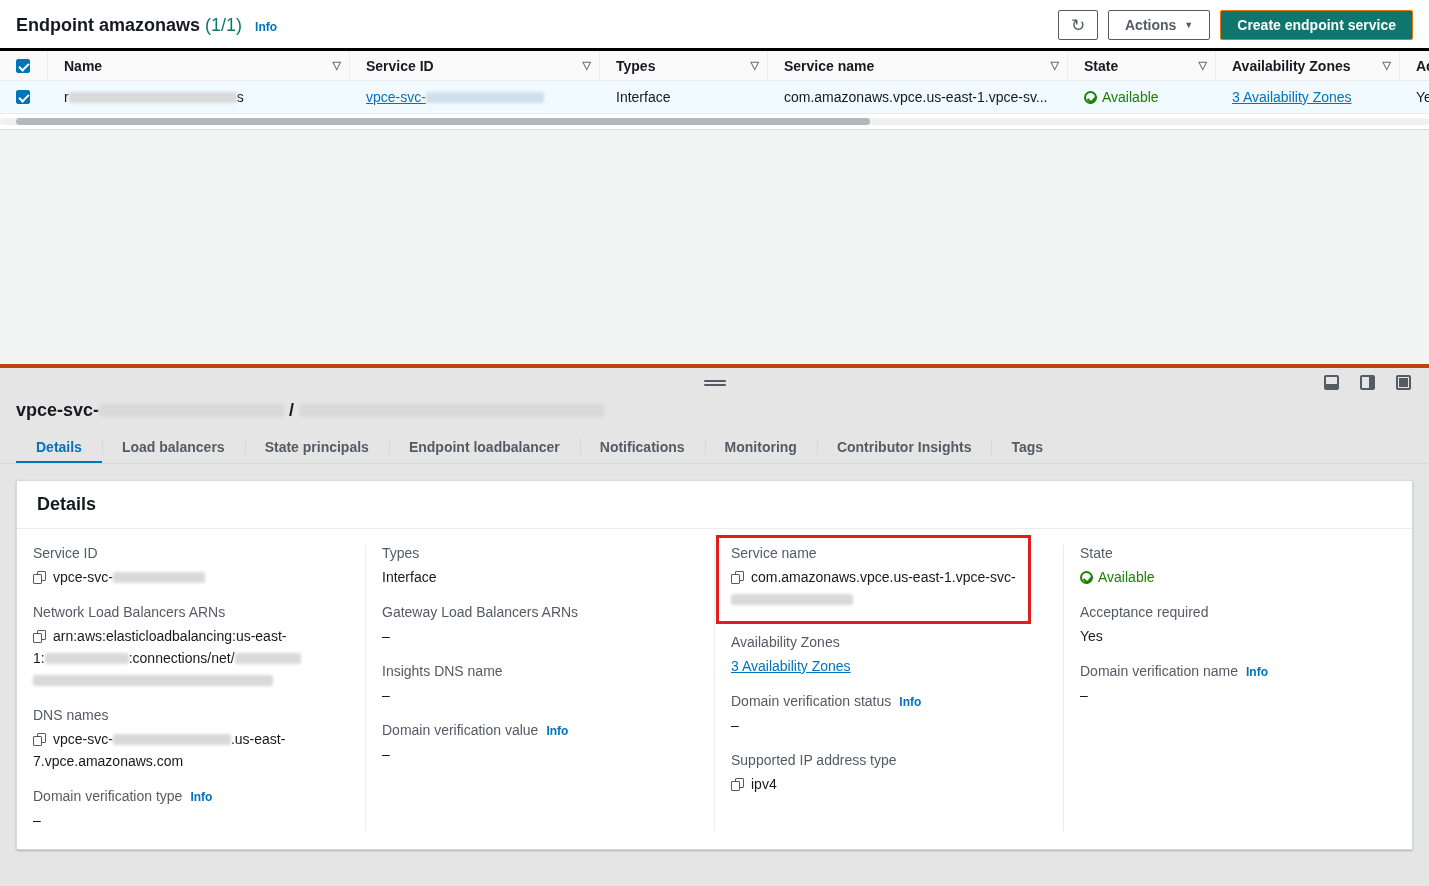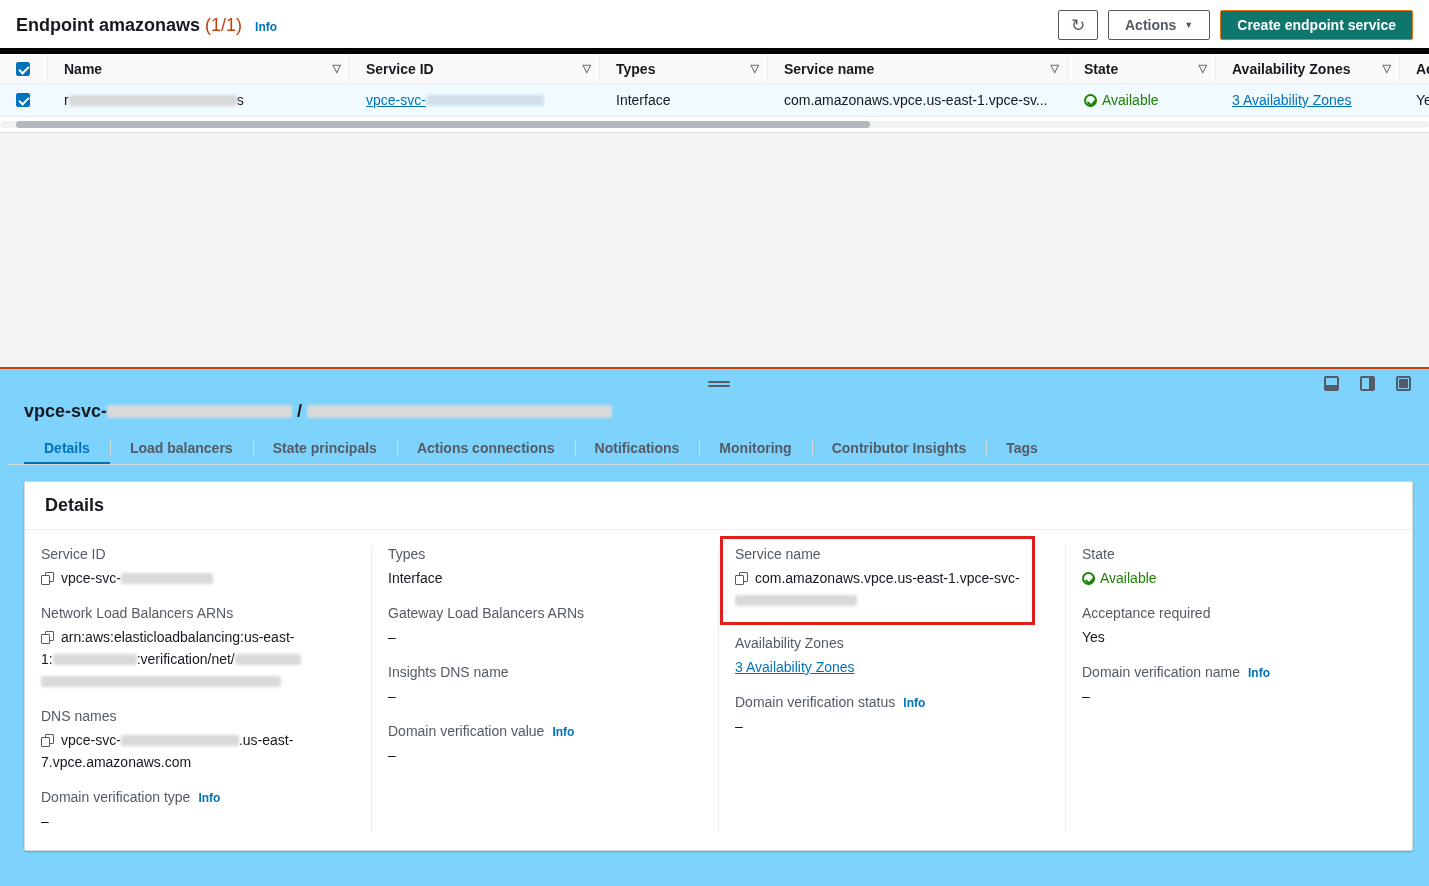--- a/index.html
+++ b/index.html
@@ -8,21 +8,21 @@
     width:1429px; height:886px; overflow:hidden;
     font-family:"Liberation Sans", sans-serif;
     font-size:14px; color:#16191f; background:#fff;
   }
   .page { width:1429px; height:886px; display:flex; flex-direction:column; }
 
   
   .top { background:#fff; border-bottom:1px solid #d5dbdb; }
   .toolbar { display:flex; align-items:flex-start; justify-content:space-between; padding:10px 16px 6px; }
   .page-title { font-size:18px; font-weight:700; margin:0; line-height:30px; }
-  .title-count { font-weight:400; color:#c2410c; }
+  .title-count { font-weight:400; color:#0f766e; }
   .info-link { color:#0073bb; font-size:12px; font-weight:700; margin-left:8px; text-decoration:none; cursor:pointer; }
   .toolbar-actions { display:flex; gap:10px; }
   .btn { height:30px; padding:0 16px; background:#fff; border:1px solid #545b64; color:#545b64;
          font-weight:700; font-size:14px; border-radius:2px; display:inline-flex; align-items:center; gap:8px;
          font-family:inherit; cursor:pointer; }
   .btn.icon-only { width:40px; padding:0; justify-content:center; font-size:17px; font-weight:400; }
   .btn.primary { background:#0f766e; border-color:#ec7211; color:#fff; }
   .caret { font-size:9px; line-height:1; }
 
   .search-row { display:flex; align-items:center; padding:0 16px 8px; }
@@ -32,21 +32,21 @@
   .mag::after { content:""; position:absolute; width:2px; height:5px; background:#545b64; left:9px; top:8px; transform:rotate(-45deg); }
   .search-box input { border:none; outline:none; flex:1; font-style:italic; font-size:14px; color:#16191f; font-family:inherit; background:transparent; }
   .search-box input::placeholder { color:#879596; }
   .pagination { margin-left:auto; display:flex; align-items:center; gap:16px; }
   .pg-chevron { font-size:20px; line-height:1; cursor:pointer; }
   .pg-prev { color:#aab7b8; }
   .pg-next { color:#545b64; }
   .pg-num { font-size:14px; color:#16191f; }
   .gear { color:#545b64; font-size:18px; margin-left:22px; cursor:pointer; }
 
-  .tbl { border-top:6px solid #000000; }
+  .tbl { border-top:3px solid #000000; }
   .tbl-head { display:flex; height:30px; align-items:stretch; background:#fafafa; border-bottom:1px solid #eaeded;
               font-weight:700; font-size:14px; overflow:hidden; }
   .th { display:flex; align-items:center; padding:0 8px 0 16px; border-right:1px solid #eaeded; white-space:nowrap; overflow:hidden; }
   .th .filter-ico { margin-left:auto; color:#687078; font-size:11px; padding-left:8px; cursor:pointer; }
   .tbl-row { display:flex; height:33px; align-items:stretch; background:#f1faff; border-bottom:1px solid #eaeded; overflow:hidden; font-size:14px; }
   .td { display:flex; align-items:center; padding:0 8px 0 16px; white-space:nowrap; overflow:hidden; }
   .c-check { flex:0 0 48px; }
   .c-name  { flex:0 0 302px; }
   .c-sid   { flex:0 0 250px; }
   .c-types { flex:0 0 168px; }
@@ -66,21 +66,21 @@
   .green { color:#1d8102; }
 
   .hscroll { height:11px; position:relative; margin:2px 0; }
   .hscroll::before { content:""; position:absolute; left:0; right:0; top:2px; height:7px; background:#f1f1f1; border-radius:4px; }
   .hscroll .thumb { position:absolute; left:16px; top:2px; width:854px; height:7px; background:#b4b8bb; border-radius:4px; cursor:pointer; }
 
   .redact { display:inline-block; height:11px; border-radius:2px; background:#d9d9d9; filter:blur(1.5px); vertical-align:-1px; }
 
   
   .empty-area { height:234px; background:#f2f3f3; }
-  .split { flex:1; background:#7dd3fc; border-top:2px solid #c2410c; position:relative;padding-left:8px; }
+  .split { flex:1; background:#e5e5e5; border-top:4px solid #c2410c; position:relative; }
   .split-bar { height:32px; position:relative; }
   .drag-handle { position:absolute; left:50%; top:10px; transform:translateX(-50%); width:22px; cursor:row-resize; }
   .drag-handle i { display:block; height:2px; background:#545b64; margin:2px 0; border-radius:1px; }
   .panel-icons { position:absolute; right:18px; top:7px; display:flex; gap:21px; }
   .picon { width:15px; height:15px; border:2px solid #545b64; border-radius:2px; position:relative; cursor:pointer; }
   .picon.pos-bottom::after { content:""; position:absolute; left:0; right:0; bottom:0; height:4px; background:#545b64; }
   .picon.pos-side::after { content:""; position:absolute; top:0; bottom:0; right:0; width:4px; background:#545b64; }
   .picon.pos-full::after { content:""; position:absolute; inset:1px; background:#545b64; }
 
   .detail-title { padding:0 16px 10px; font-size:18px; font-weight:700; }
@@ -217,21 +217,21 @@
     <div class="detail-title">
       <span>vpce-svc-</span><span class="redact" style="width:185px"></span>
       <span>/</span>
       <span class="redact" style="width:305px"></span>
     </div>
 
     <div class="tabs">
       <div class="tab active">Details</div>
       <div class="tab">Load balancers</div>
       <div class="tab">State principals</div>
-      <div class="tab">Actions connections</div>
+      <div class="tab">Endpoint loadbalancer</div>
       <div class="tab">Notifications</div>
       <div class="tab">Monitoring</div>
       <div class="tab">Contributor Insights</div>
       <div class="tab">Tags</div>
     </div>
 
     <div class="card">
       <div class="card-header">Details</div>
       <div class="card-body">
 
@@ -239,21 +239,21 @@
           <div class="field">
             <div class="flabel">Service ID</div>
             <div class="fvalue">
               <span class="copy"></span><span>vpce-svc-</span><span class="redact" style="width:92px"></span>
             </div>
           </div>
           <div class="field">
             <div class="flabel">Network Load Balancers ARNs</div>
             <div class="fvalue">
               <span class="copy"></span><span>arn:aws:elasticloadbalancing:us-east-</span><br>
-              <span>1:</span><span class="redact" style="width:84px"></span><span>:verification/net/</span><span class="redact" style="width:66px"></span><br>
+              <span>1:</span><span class="redact" style="width:84px"></span><span>:connections/net/</span><span class="redact" style="width:66px"></span><br>
               <span class="redact" style="width:240px"></span>
             </div>
           </div>
           <div class="field">
             <div class="flabel">DNS names</div>
             <div class="fvalue">
               <span class="copy"></span><span>vpce-svc-</span><span class="redact" style="width:118px"></span><span>.us-east-</span><br>
               <span>7.vpce.amazonaws.com</span>
             </div>
           </div>
@@ -293,20 +293,24 @@
             </div>
           </div>
           <div class="field">
             <div class="flabel">Availability Zones</div>
             <div class="fvalue"><a class="blue-link">3 Availability Zones</a></div>
           </div>
           <div class="field">
             <div class="flabel"><span>Domain verification status</span><span class="mini-info">Info</span></div>
             <div class="fvalue">–</div>
           </div>
+          <div class="field">
+            <div class="flabel">Supported IP address type</div>
+            <div class="fvalue"><span class="copy"></span><span>ipv4</span></div>
+          </div>
         </div>
 
         <div class="fcol">
           <div class="field">
             <div class="flabel">State</div>
             <div class="fvalue">
               <span class="check-circle"></span><span class="green">Available</span>
             </div>
           </div>
           <div class="field">

